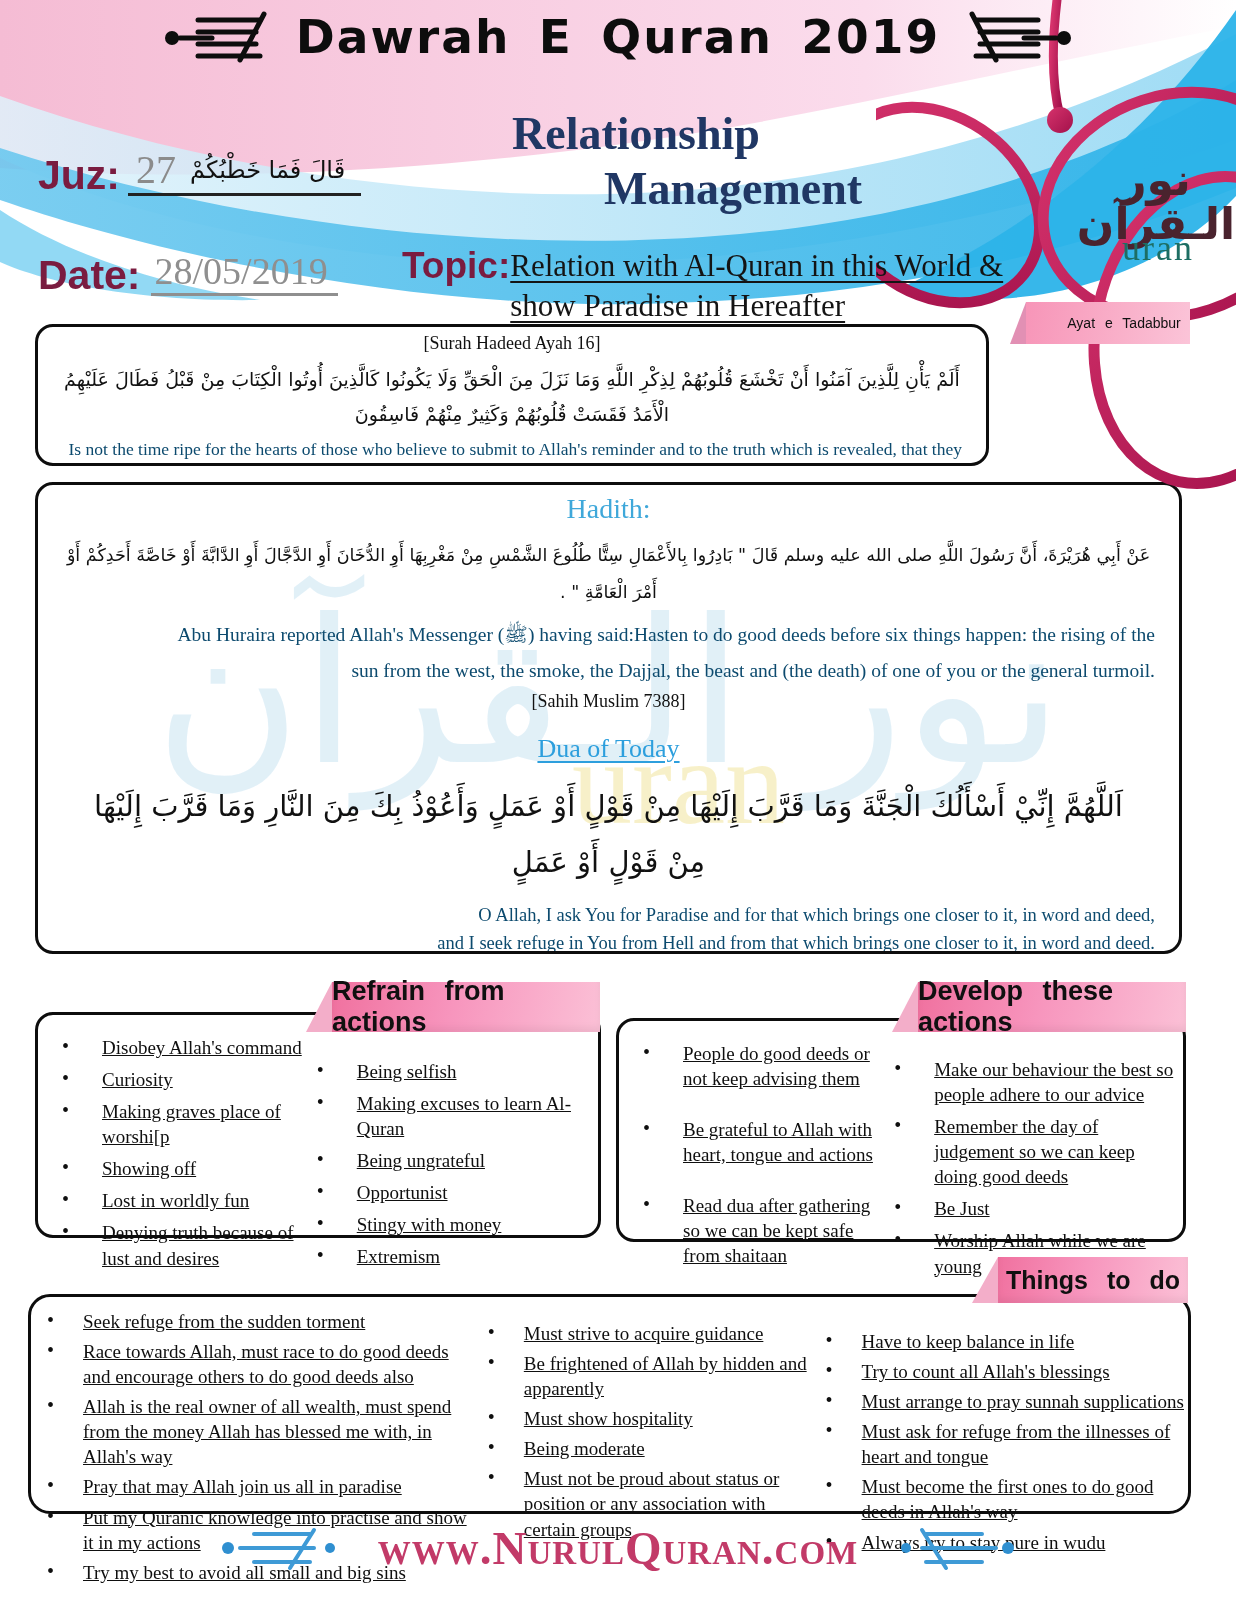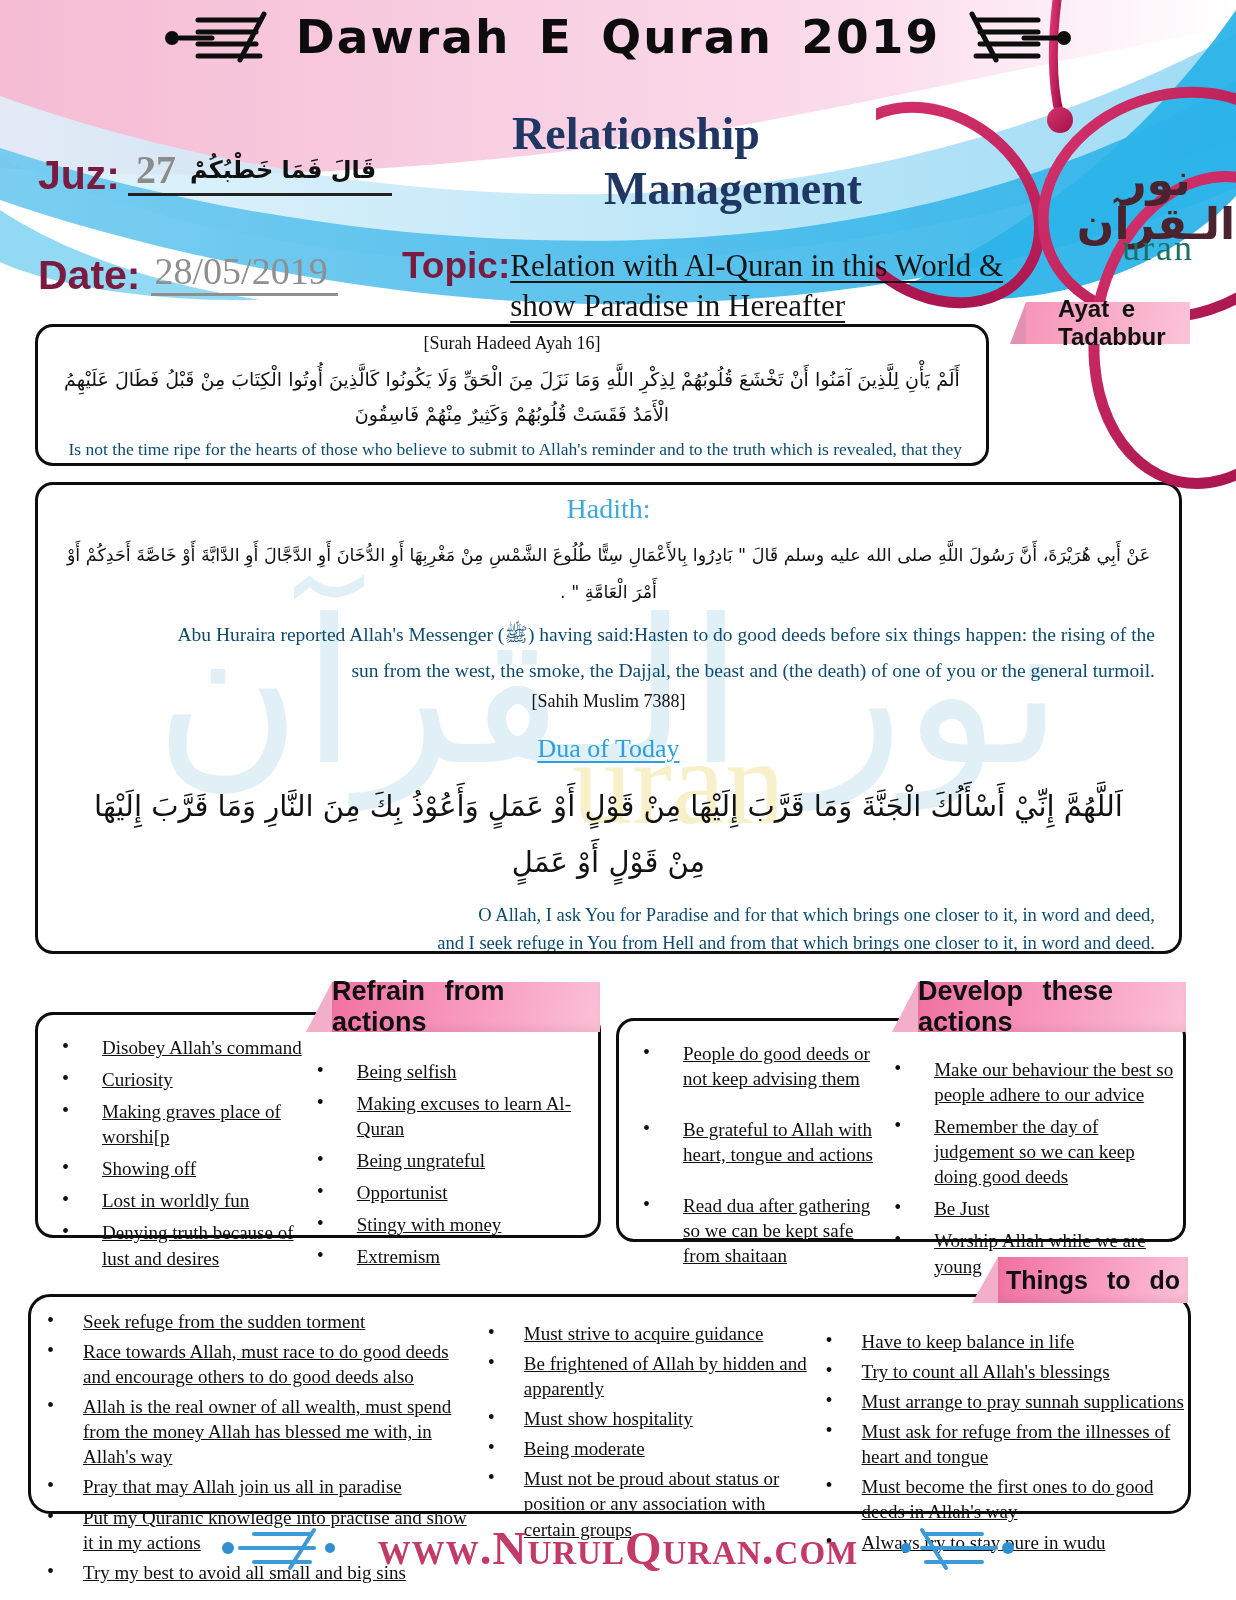--- a/index.html
+++ b/index.html
@@ -14,21 +14,21 @@
   .logo-ar{font-family:"DejaVu Sans",sans-serif;font-weight:700;font-size:44px;color:#4a232e;display:block;}
   .logo-latin{font-family:"Liberation Serif",serif;font-size:36px;color:#1d6e63;letter-spacing:2px;display:block;
               margin-top:-16px;margin-left:46px;text-align:left;}
 
   .title-row{position:absolute;left:0;top:8px;width:100%;display:flex;align-items:flex-end;justify-content:center;gap:22px;z-index:5;}
   .title-text{font-family:"DejaVu Sans",sans-serif;font-weight:700;font-size:47px;color:#0d0d0d;letter-spacing:2px;word-spacing:10px;}
 
   .mlabel{font-family:"Liberation Sans",sans-serif;font-weight:700;color:#7a1c40;}
   .juz{position:absolute;left:38px;top:150px;display:flex;align-items:flex-end;gap:8px;z-index:5;}
   .juz .mlabel{font-size:41px;line-height:1;}
-  .juz-val{border-bottom:3px solid #222;padding:0 16px 3px 8px;display:flex;align-items:center;gap:14px;font-weight:bold;}
+  .juz-val{border-bottom:3px solid #222;padding:0 16px 3px 8px;display:flex;align-items:center;gap:14px;}
   .juz-num{font-size:40px;color:#8b8b8b;line-height:1;}
   .juz-ar{font-family:"DejaVu Sans",sans-serif;font-size:24px;color:#111;direction:rtl;}
 
   .date{position:absolute;left:38px;top:252px;display:flex;align-items:flex-end;gap:10px;z-index:5;}
   .date .mlabel{font-size:41px;line-height:1;}
   .date-val{font-size:38px;color:#8f8f8f;line-height:1;border-bottom:3px solid #8f8f8f;padding:0 10px 3px 4px;}
 
   .subtitle{position:absolute;left:512px;top:106px;z-index:5;color:#203764;font-weight:700;font-size:46px;line-height:1.2;}
   .subtitle .l2{margin-left:92px;}
 
@@ -45,21 +45,21 @@
   .arabic{direction:rtl;text-align:center;font-family:"DejaVu Sans",sans-serif;color:#111;}
   .ayah{font-size:19px;line-height:1.85;margin-top:8px;padding:0 18px;}
   .trans{font-size:17.5px;line-height:1.5;text-align:right;color:#0c4a6e;padding:0 24px;}
   .box1 .ref{margin-top:6px;}
   .box1 .trans{margin-top:4px;}
 
   .tag{position:absolute;left:1010px;top:302px;width:180px;height:42px;z-index:6;display:flex;}
   .fold{width:16px;height:100%;background:#e290b4;clip-path:polygon(100% 0,100% 100%,0 100%);}
   .tag-main{flex:1;background:linear-gradient(100deg,#f795b8 0%,#f9b1ca 60%,#fbc4d8 100%);
             display:flex;align-items:center;justify-content:center;
-            font-family:"Liberation Sans",sans-serif;font-weight:700;font-size:24px;color:#111;word-spacing:6px;padding-left:32px;}
+            font-family:"Liberation Sans",sans-serif;font-weight:400;font-size:14px;color:#111;word-spacing:6px;padding-left:32px;}
 
   .box2{left:35px;top:482px;width:1147px;height:472px;overflow:hidden;}
   .b2-inner{position:relative;z-index:1;}
   .watermark{position:absolute;inset:0;z-index:0;display:flex;flex-direction:column;align-items:center;justify-content:center;pointer-events:none;}
   .wm-ar{font-family:"DejaVu Sans",sans-serif;font-size:200px;color:#9fcfe8;opacity:.30;line-height:1;}
   .wm-latin{font-family:"Liberation Serif",serif;font-size:120px;color:#efe08a;opacity:.45;margin-top:-70px;margin-left:140px;line-height:1;}
   .hadith-head{color:#3fa8da;font-size:28px;text-align:center;margin-top:8px;}
   .hadith-ar{font-size:17.5px;line-height:2.1;margin-top:12px;padding:0 22px;}
   .h-trans{font-size:19.5px;line-height:1.85;margin-top:6px;}
   .box2 .ref{margin-top:2px;}

